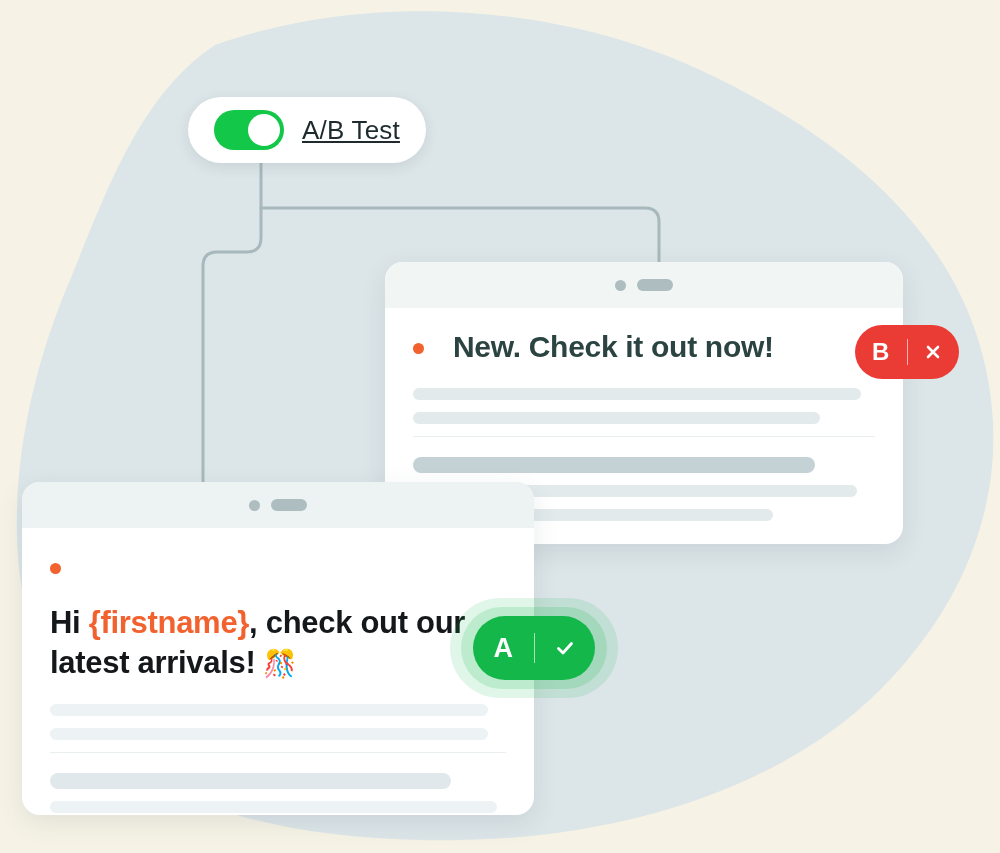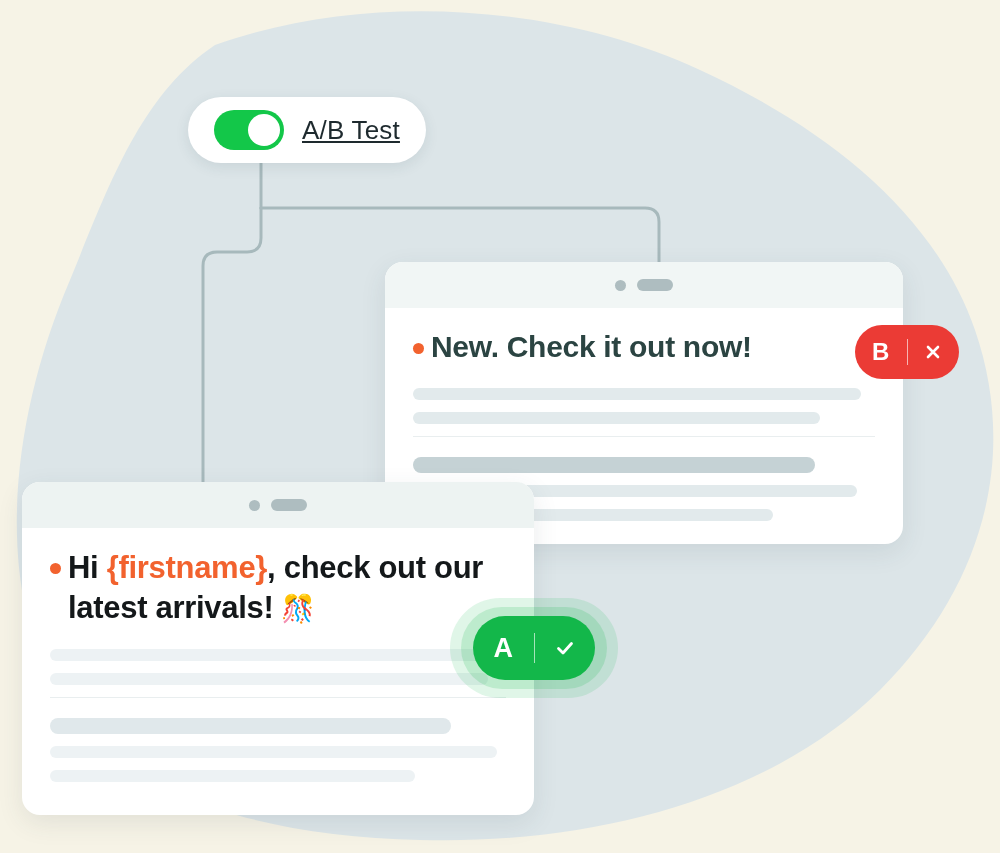--- a/index.html
+++ b/index.html
@@ -128,32 +128,32 @@
     position: relative;
   }
 
   .headline {
     font-size: 30px;
     font-weight: bold;
     line-height: 1.28;
     letter-spacing: -0.3px;
     display: flex;
     align-items: flex-start;
-    gap: 7px;
+    gap: 29px;
   }
   .bullet {
     width: 11px;
     height: 11px;
     border-radius: 50%;
     background: #F2622E;
     flex: 0 0 auto;
     margin-top: 15px;
   }
   .card-b .headline { color: #2B4442; font-size: 30px; }
-  .card-a .headline { color: #14181A; font-size: 31px; }
+  .card-a .headline { color: #14181A; font-size: 31px; flex-direction: column; }
   .token-orange { color: #F2622E; }
   .emoji { font-size: 27px; }
 
   
   .skel-group { margin-top: 22px; }
   .skel {
     height: 12px;
     border-radius: 6px;
     background: #E2EAEC;
     margin-bottom: 12px;

